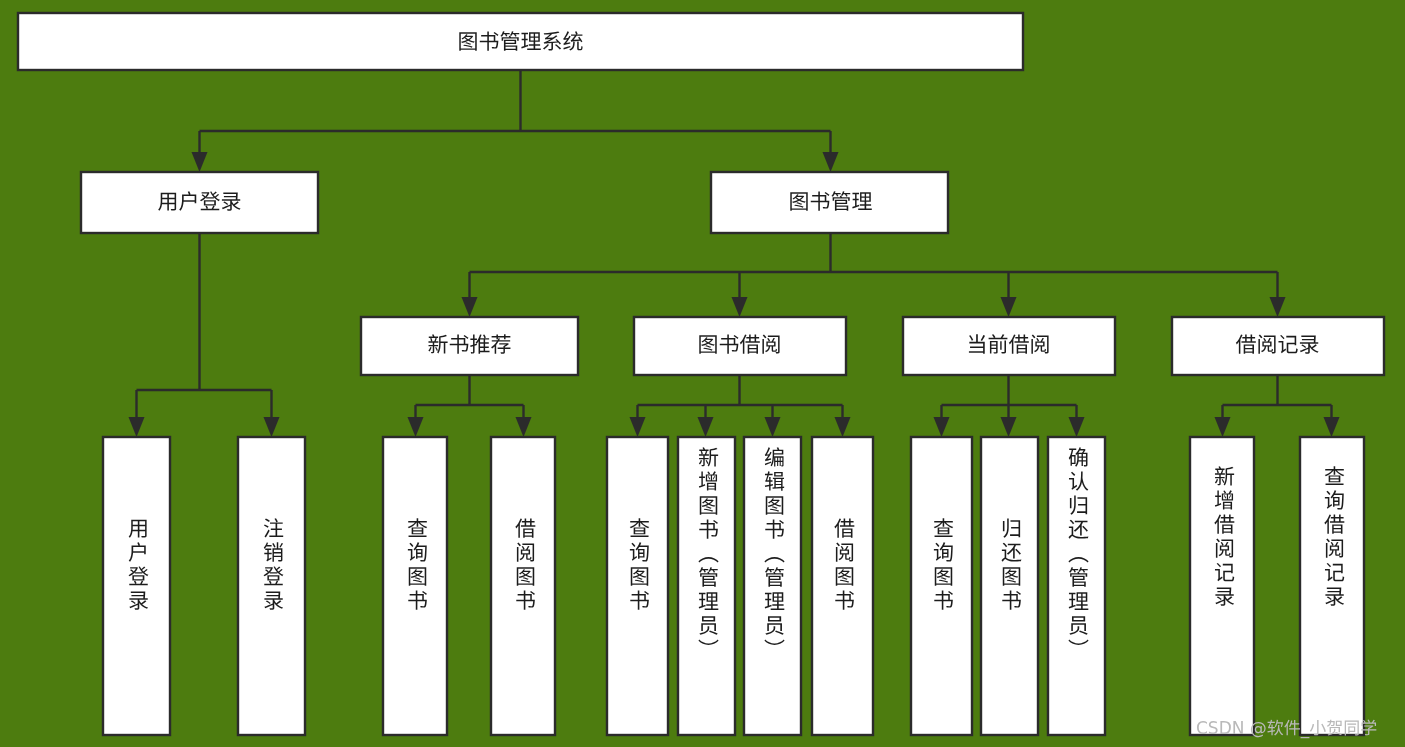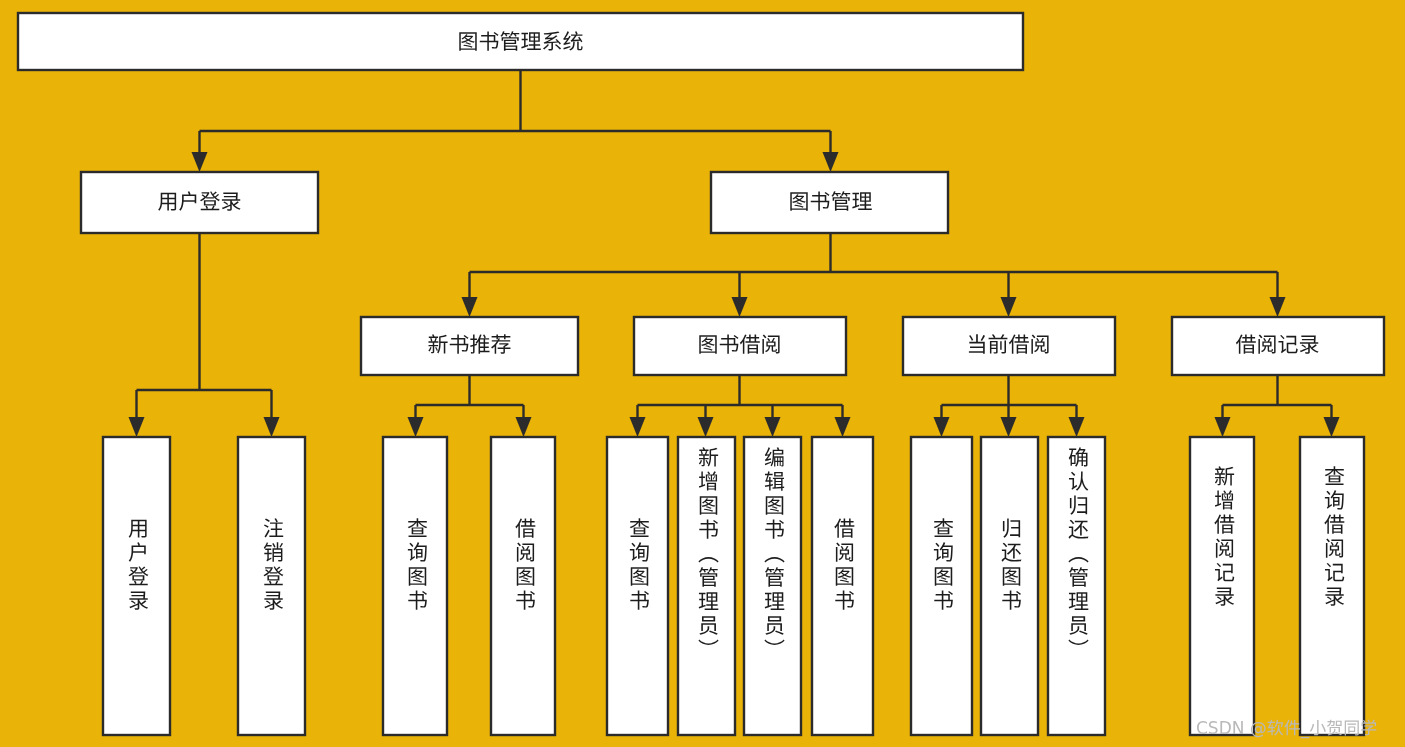--- a/index.html
+++ b/index.html
@@ -11,21 +11,21 @@
   body {
     width: 1405px;
     height: 747px;
     overflow: hidden;
     font-family: "DejaVu Sans", "Liberation Sans", sans-serif;
   }
   #diagram-root {
     position: relative;
     width: 1405px;
     height: 747px;
-    background: #eab308;
+    background: #4d7c0f;
   }
   svg#tree-svg {
     position: absolute;
     top: 0;
     left: 0;
     width: 1405px;
     height: 747px;
     display: block;
   }
   .node-box {

